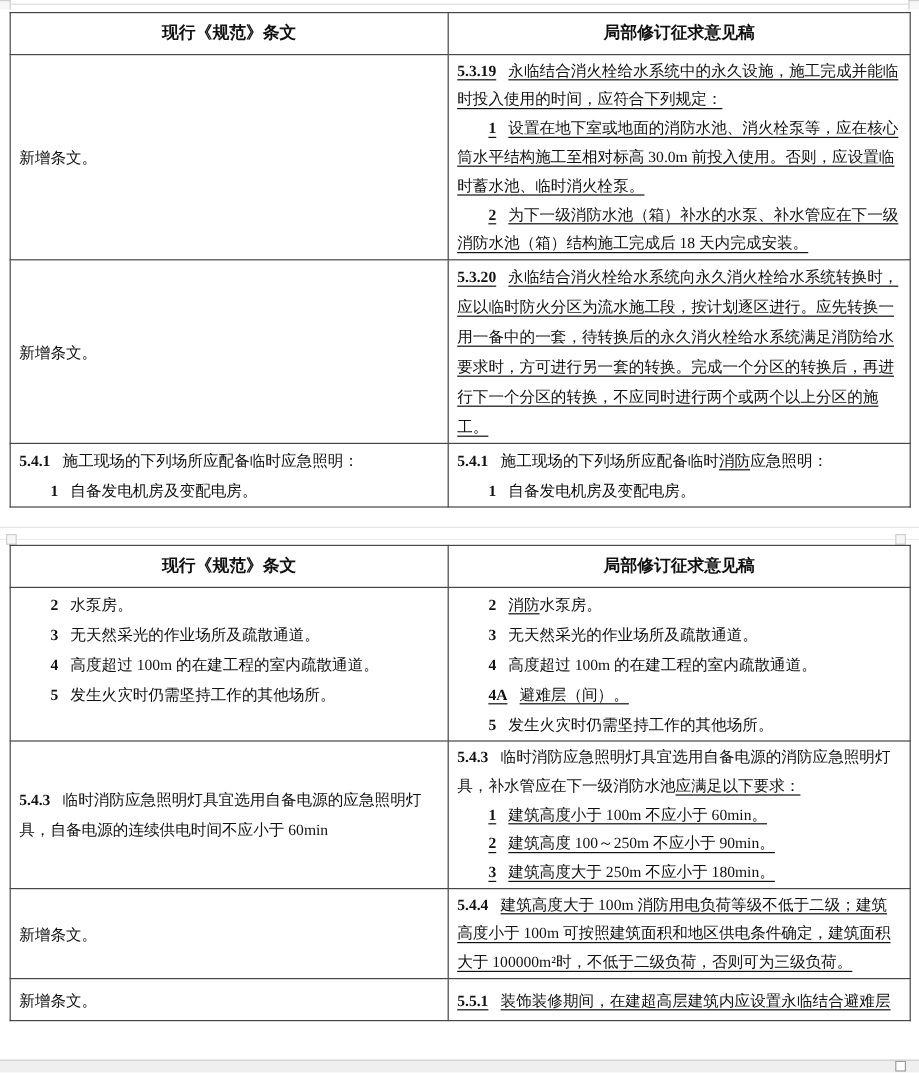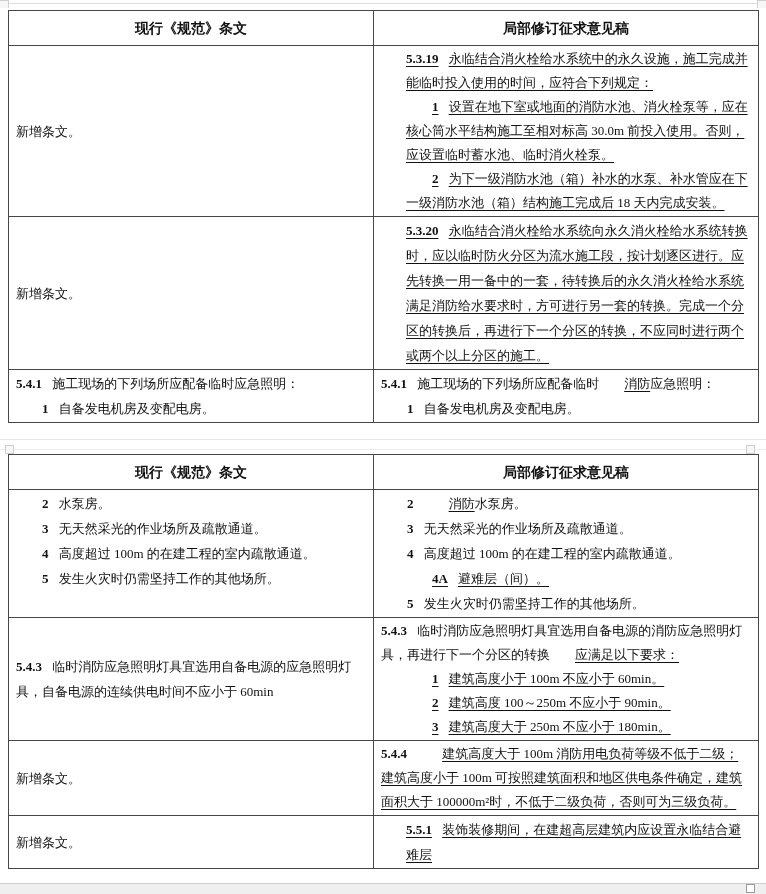--- a/index.html
+++ b/index.html
@@ -40,21 +40,21 @@
   .cmp col.c2 { width:385px; }
   .cmp th, .cmp td { border:1px solid #474747; }
   .cmp th {
     height:35px; text-align:center; vertical-align:middle;
     font-weight:bold; font-size:14px; padding:0 4px;
   }
   .cmp td { vertical-align:top; padding:1px 7px; text-align:left; }
   td.vmid { vertical-align:middle; }
   p { margin:0; padding:0; }
   .n { font-weight:bold; padding-right:0.78em; }
-  .u { text-decoration:underline; text-underline-offset:3px;margin-left:25px; }
+  .u { text-decoration:underline; text-underline-offset:3px; }
   .ind { text-indent:2em; }
   .bold { font-weight:bold; }
   .center { text-align:center; }
   .lh24 { line-height:24px; }
   
   .h39  { height:39px; }
   .h168 { height:168px; }
   .h126 { height:126px; }
   .h50  { height:50px; }
   .h128 { height:128px; }
@@ -145,21 +145,21 @@
           <p class="ind"><span class="n">4</span><span>高度超过 100m 的在建工程的室内疏散通道。</span></p>
           <p class="u ind"><span class="n">4A</span><span>避难层（间）。</span></p>
           <p class="ind"><span class="n">5</span><span>发生火灾时仍需坚持工作的其他场所。</span></p>
         </td>
       </tr>
       <tr>
         <td class="vmid h123">
           <p><span class="n">5.4.3</span><span>临时消防应急照明灯具宜选用自备电源的应急照明灯具，自备电源的连续供电时间不应小于 60min</span></p>
         </td>
         <td class="lh24">
-          <p><span class="n">5.4.3</span><span>临时消防应急照明灯具宜选用自备电源的消防应急照明灯具，再进行下一个分区的转换</span><span class="u">应满足以下要求：</span></p>
+          <p><span class="n">5.4.3</span><span>临时消防应急照明灯具宜选用自备电源的消防应急照明灯具，补水管应在下一级消防水池</span><span class="u">应满足以下要求：</span></p>
           <p class="u ind"><span class="n">1</span><span>建筑高度小于 100m 不应小于 60min。</span></p>
           <p class="u ind"><span class="n">2</span><span>建筑高度 100～250m 不应小于 90min。</span></p>
           <p class="u ind"><span class="n">3</span><span>建筑高度大于 250m 不应小于 180min。</span></p>
         </td>
       </tr>
       <tr>
         <td class="vmid h73">
           <p>新增条文。</p>
         </td>
         <td class="lh24">

